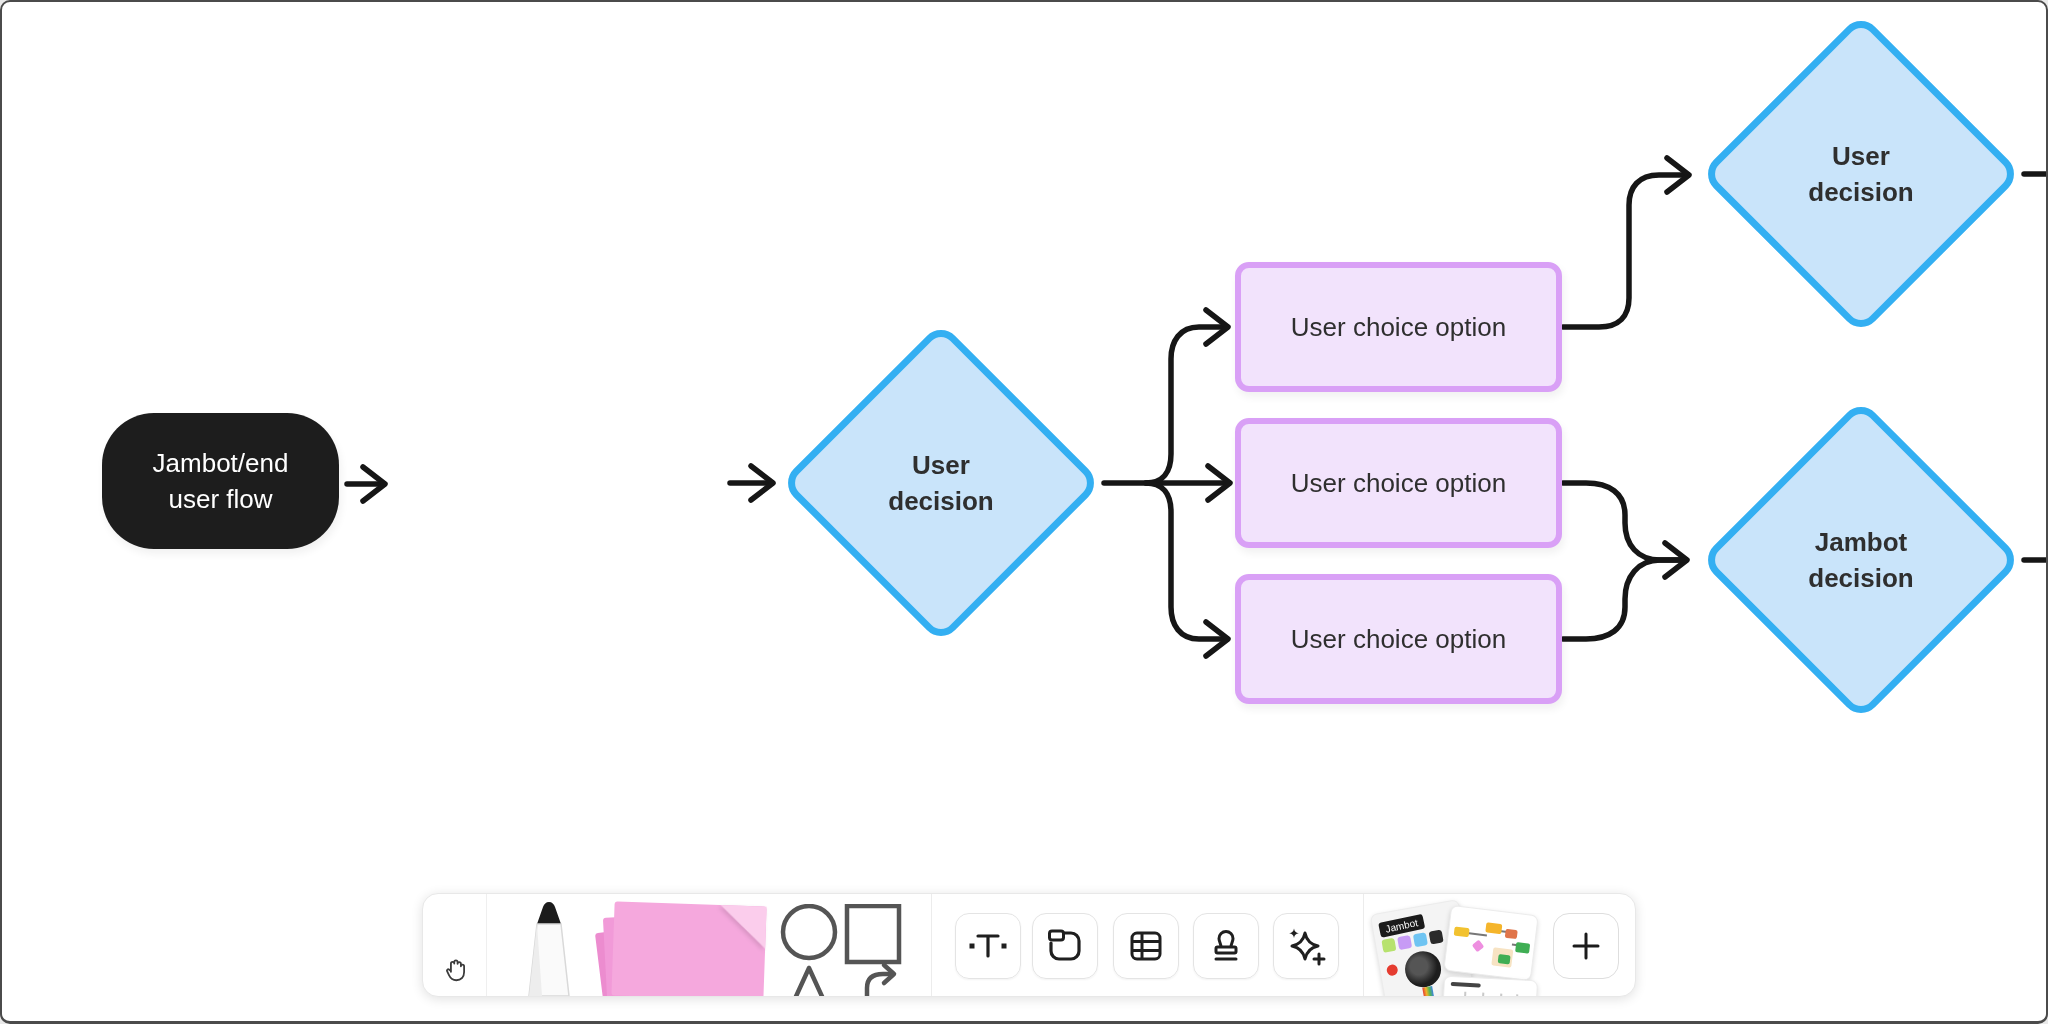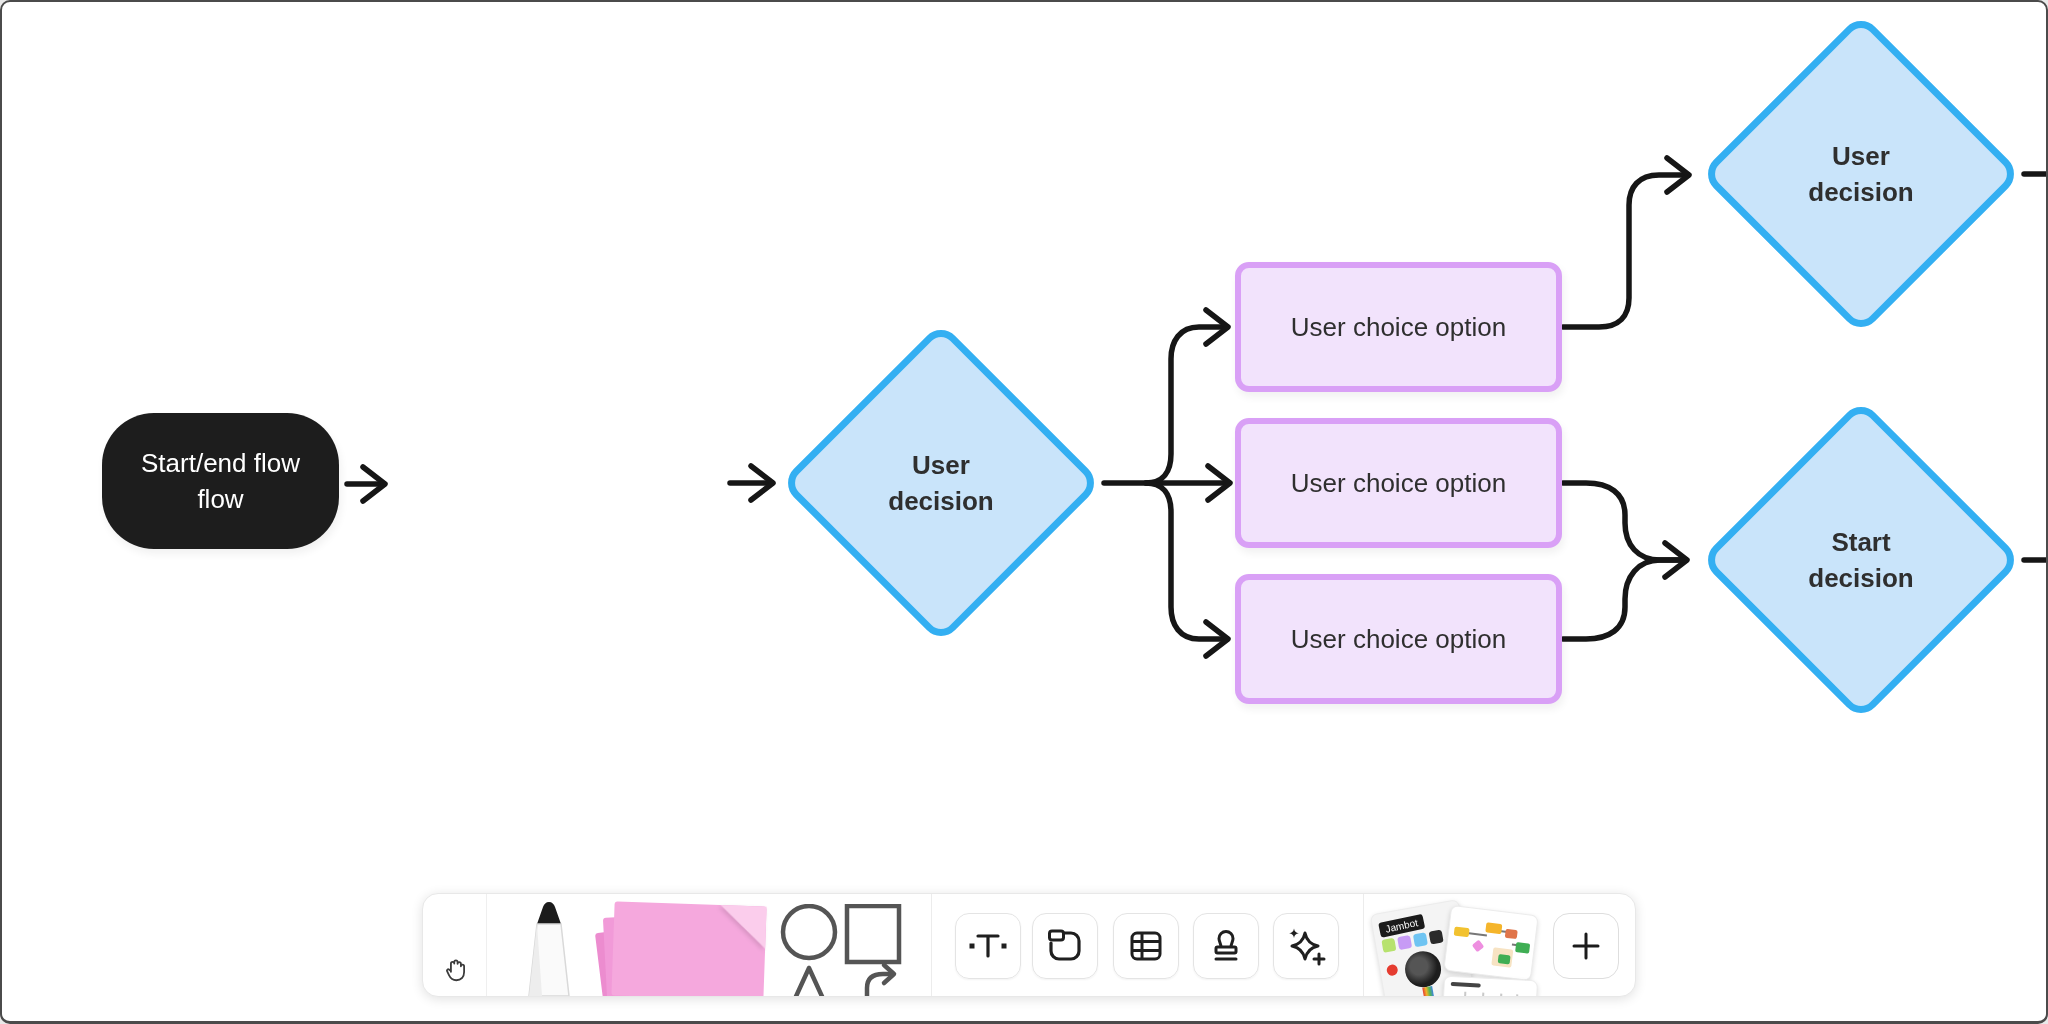--- a/index.html
+++ b/index.html
@@ -135,21 +135,21 @@
     </g>
     <g>
       <path d="M2022,172 L2047,172"></path>
     </g>
     <g>
       <path d="M2022,558 L2047,558"></path>
     </g>
   </svg>
 
   <div class="node node-start">
-    <span>Start/end flow flow</span>
+    <span>Jambot/end user flow</span>
   </div>
 
 
   <div class="diamond diamond-1"></div>
   <div class="diamond-label dl-1">
     <span>User decision</span>
   </div>
 
   <div class="node node-choice choice-1">
     <span>User choice option</span>
@@ -161,21 +161,21 @@
     <span>User choice option</span>
   </div>
 
   <div class="diamond diamond-2"></div>
   <div class="diamond-label dl-2">
     <span>User decision</span>
   </div>
 
   <div class="diamond diamond-3"></div>
   <div class="diamond-label dl-3">
-    <span>Start decision</span>
+    <span>Jambot decision</span>
   </div>
 
   <div class="toolbar">
 
     <div class="tb-select">
       <button class="sel-top" title="Select">
         <svg class="icon-svg" width="32" height="32" viewBox="0 0 36 36">
           <path d="M11,8 L27,17.5 L18,19.5 L14.5,28.5 Z" fill="none" stroke="#ffffff" stroke-width="2.6" stroke-linejoin="round"></path>
         </svg>
       </button>

